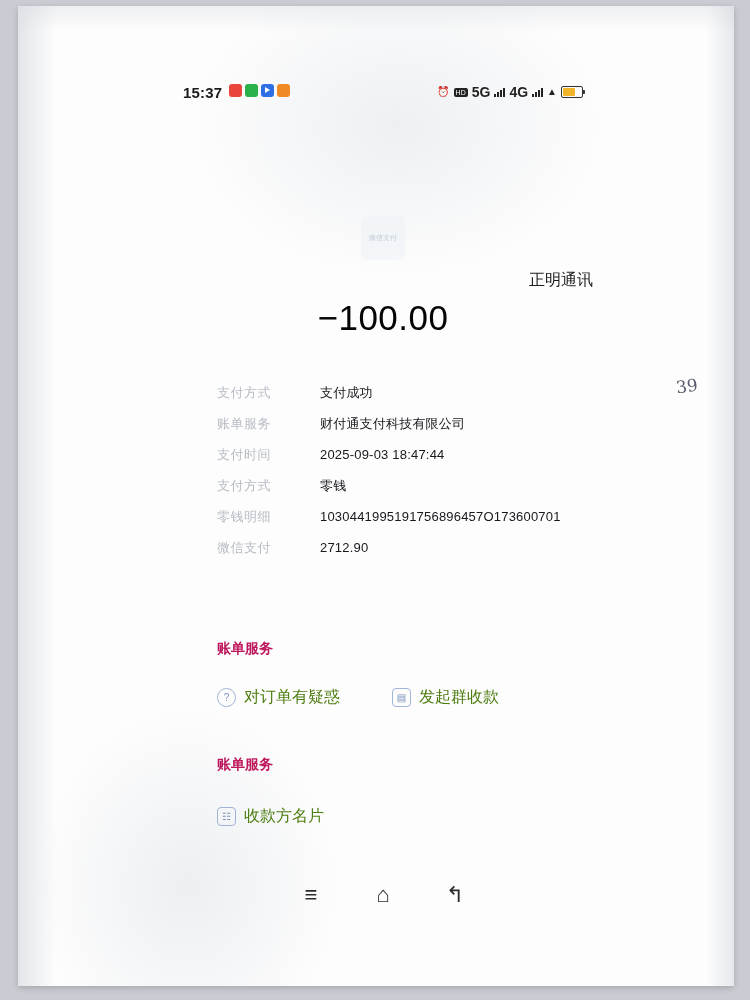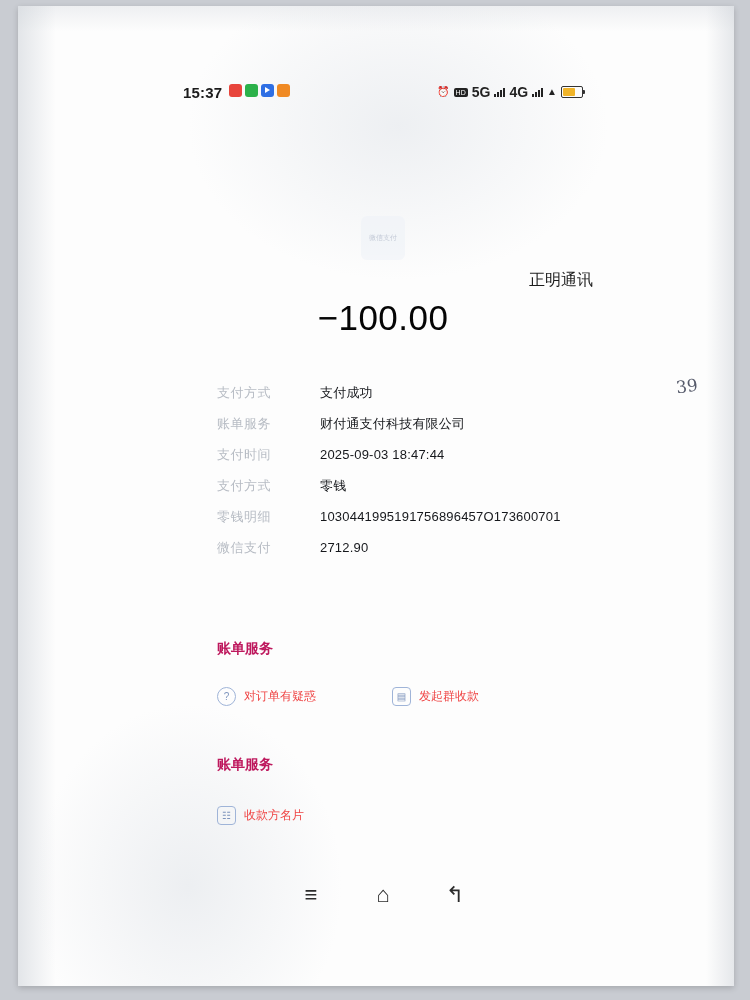--- a/index.html
+++ b/index.html
@@ -243,22 +243,22 @@
     color: #7e95bd;
     font-size: 10px;
     display: flex;
     align-items: center;
     justify-content: center;
     line-height: 1;
     flex: 0 0 auto;
   }
   .sicon.round { border-radius: 50%; }
   .slabel {
-    font-size: 12px;
-    color: #ef4444;
+    font-size: 16px;
+    color: #4d7c0f;
   }
 
   
   .androidnav {
     position: absolute;
     left: 0; top: 790px;
     width: 420px; height: 46px;
   }
   .navkey {
     position: absolute;

